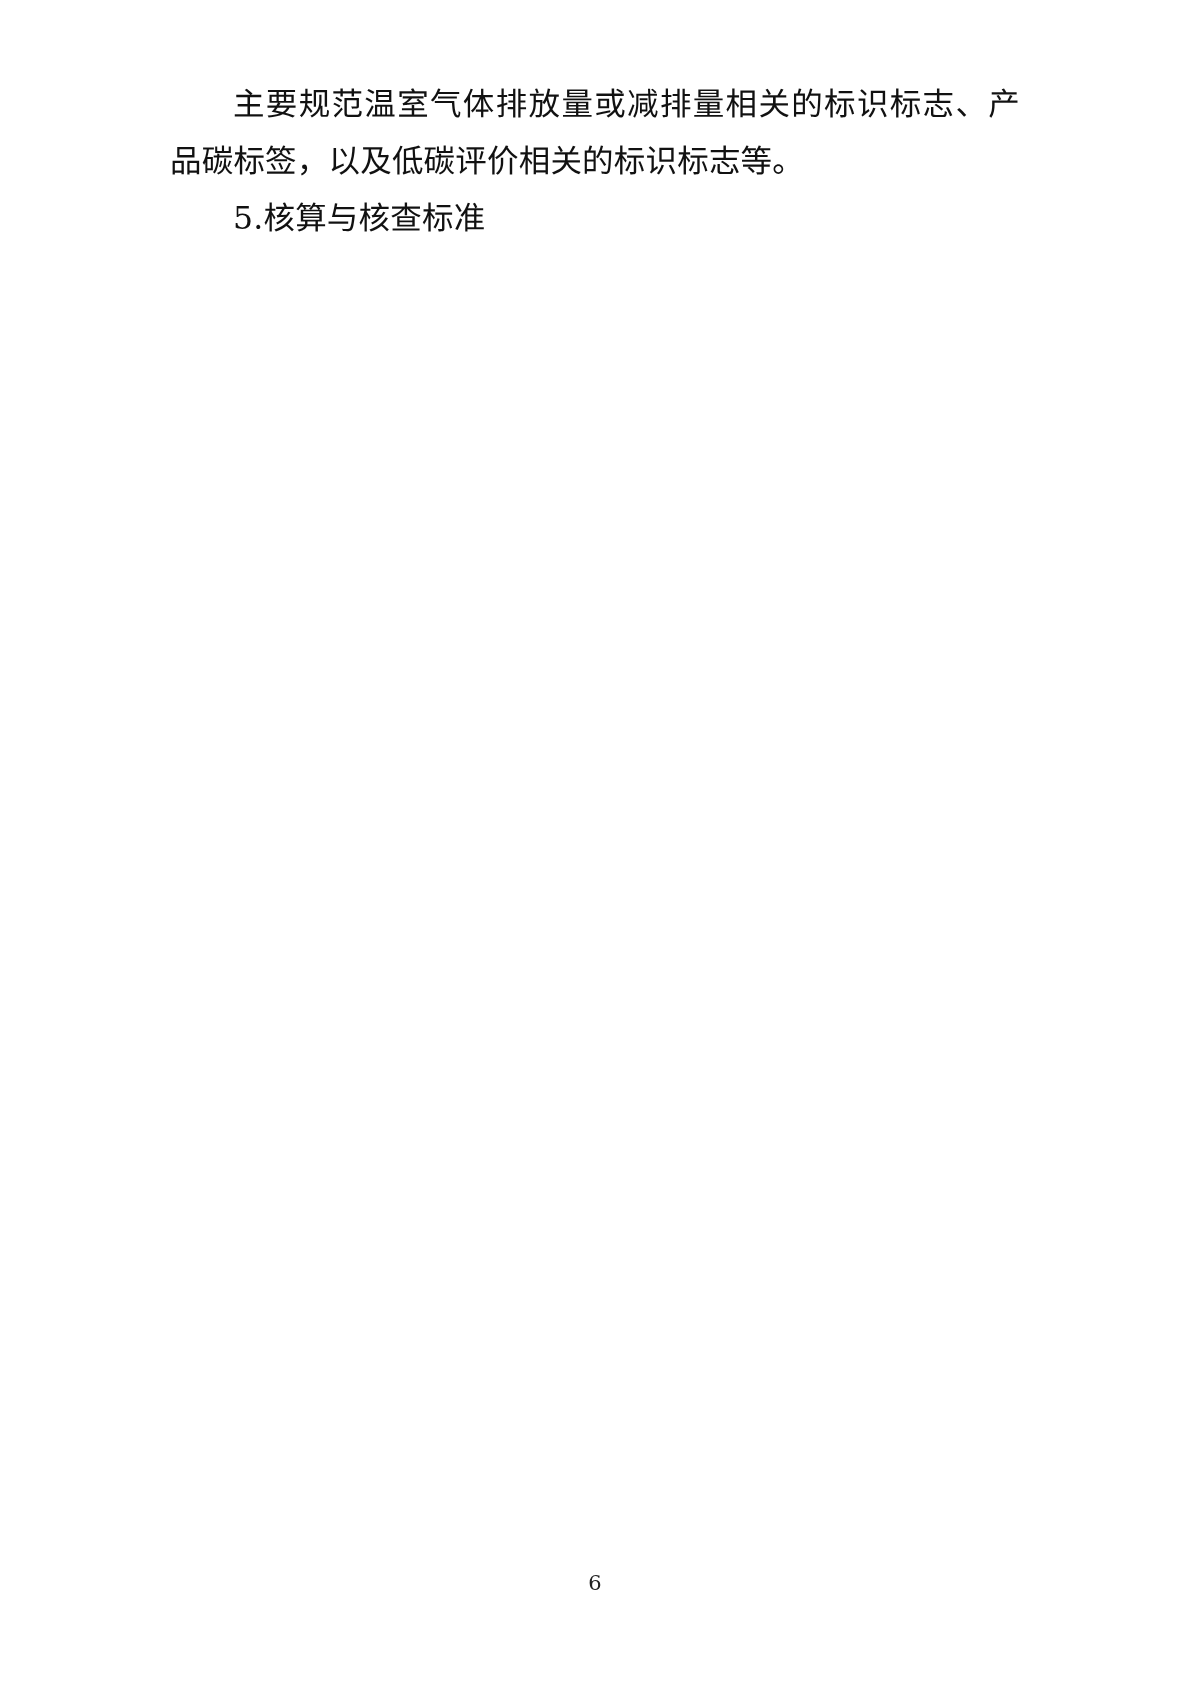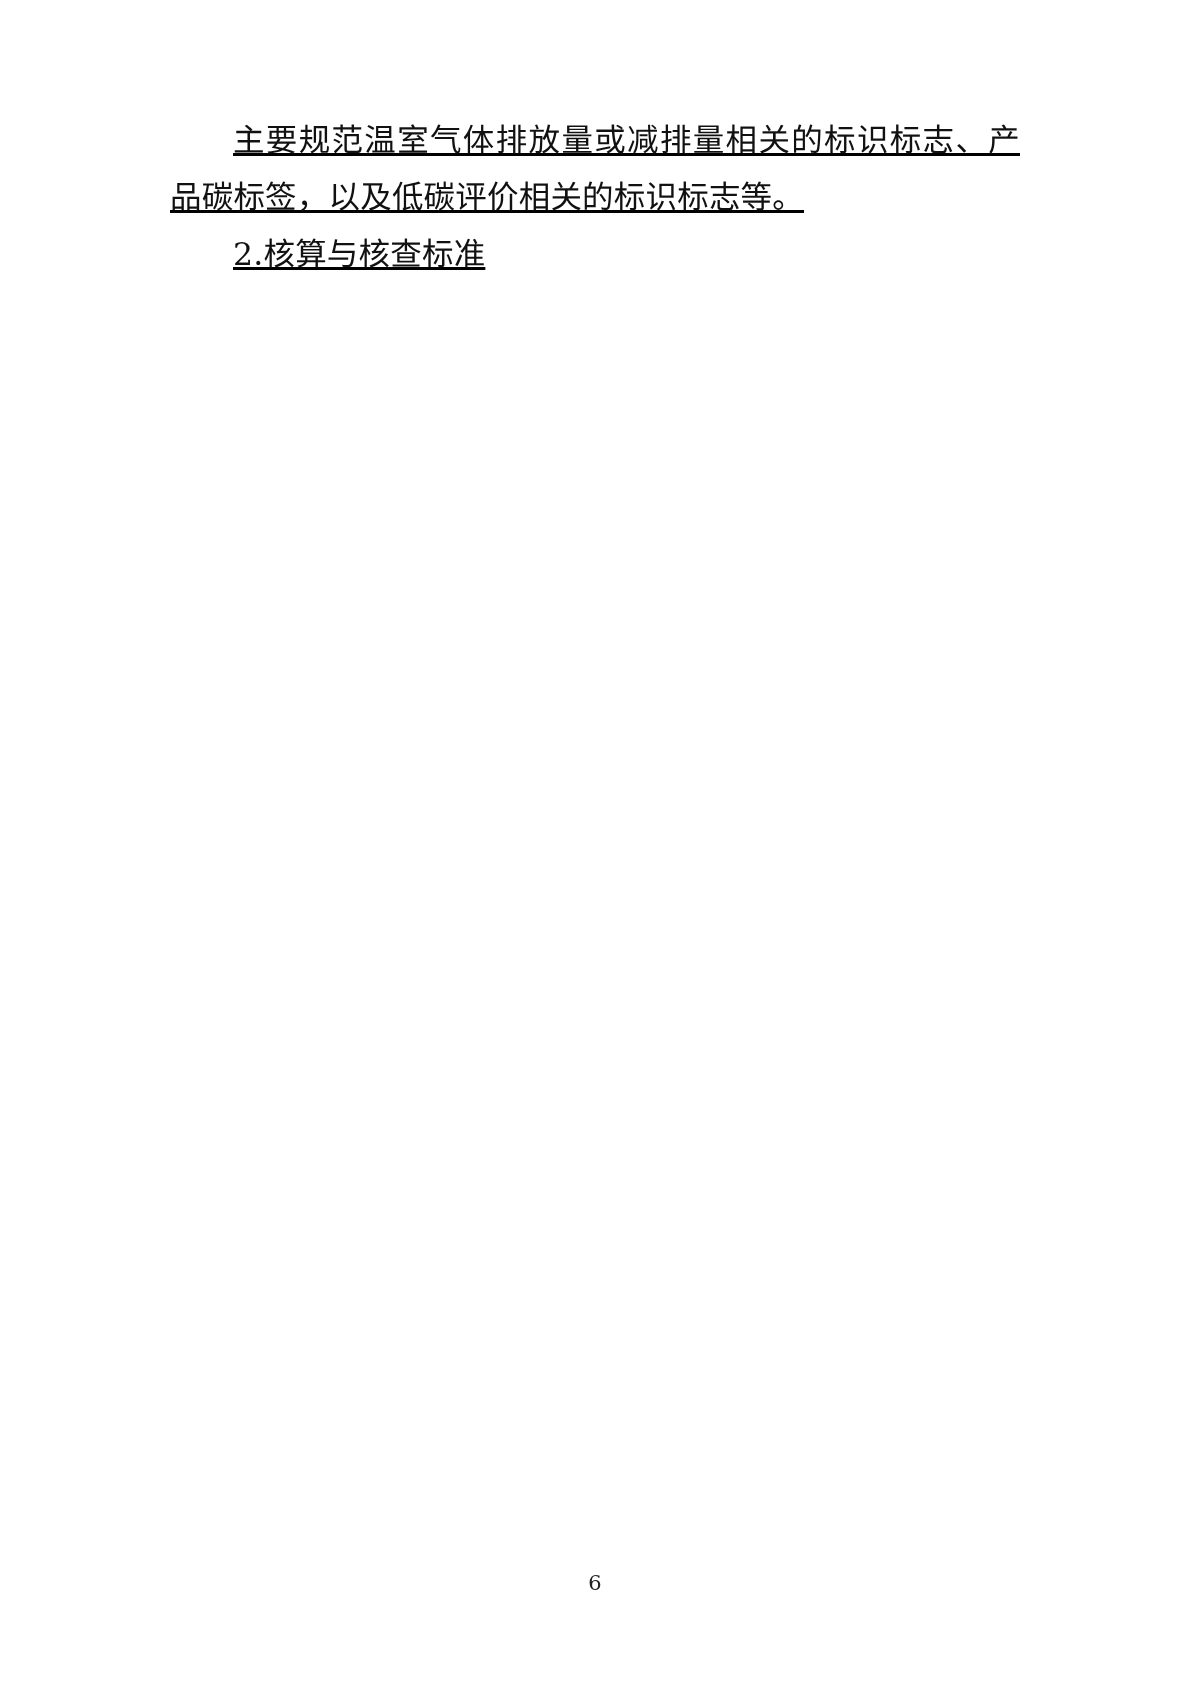--- a/index.html
+++ b/index.html
@@ -15,22 +15,21 @@
     color: #000000;
     overflow: hidden;
   }
   .page {
     position: absolute;
     left: 0;
     top: 0;
     width: 1190px;
     height: 1683px;
     box-sizing: border-box;
-    padding: 112px 170px 0 170px;
-    text-decoration: underline;
+    padding: 76px 170px 0 170px;
   }
   .body-text {
     font-size: 31.5px;
     line-height: 57px;
     text-align: justify;
     text-justify: inter-ideograph;
     letter-spacing: 0.2px;
     color: #111111;
   }
   .para {
@@ -50,16 +49,16 @@
     font-family: "DejaVu Serif", "Liberation Serif", serif;
     color: #222222;
   }
 </style>
 </head>
 <body>
 
 <div class="page">
   <div class="body-text">
     <p class="para">主要规范温室气体排放量或减排量相关的标识标志、产品碳标签，以及低碳评价相关的标识标志等。</p>
-    <p class="para heading-line">2.核算与核查标准</p>
+    <p class="para heading-line">5.核算与核查标准</p>
   </div>
   <div class="footer">6</div>
 </div>
 
 </body></html>

